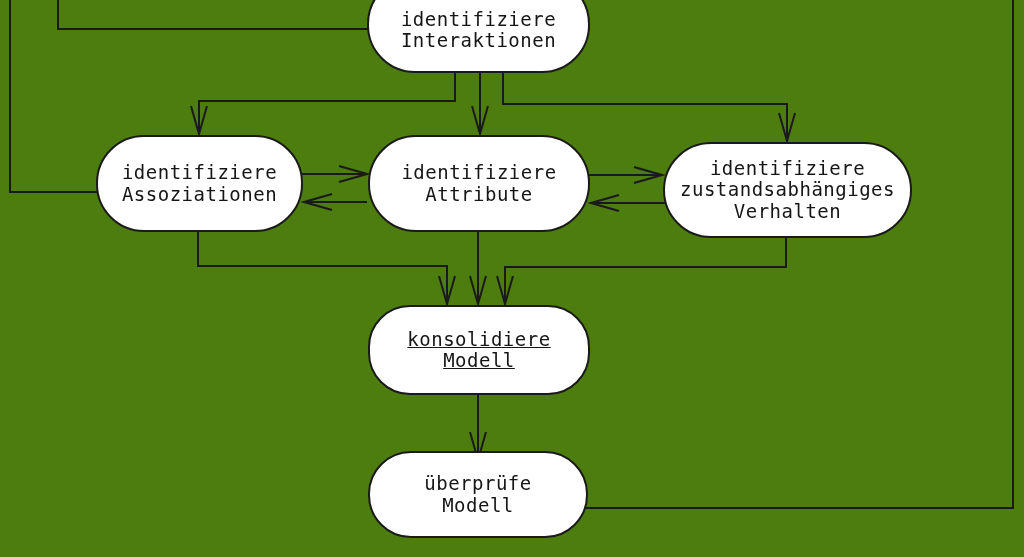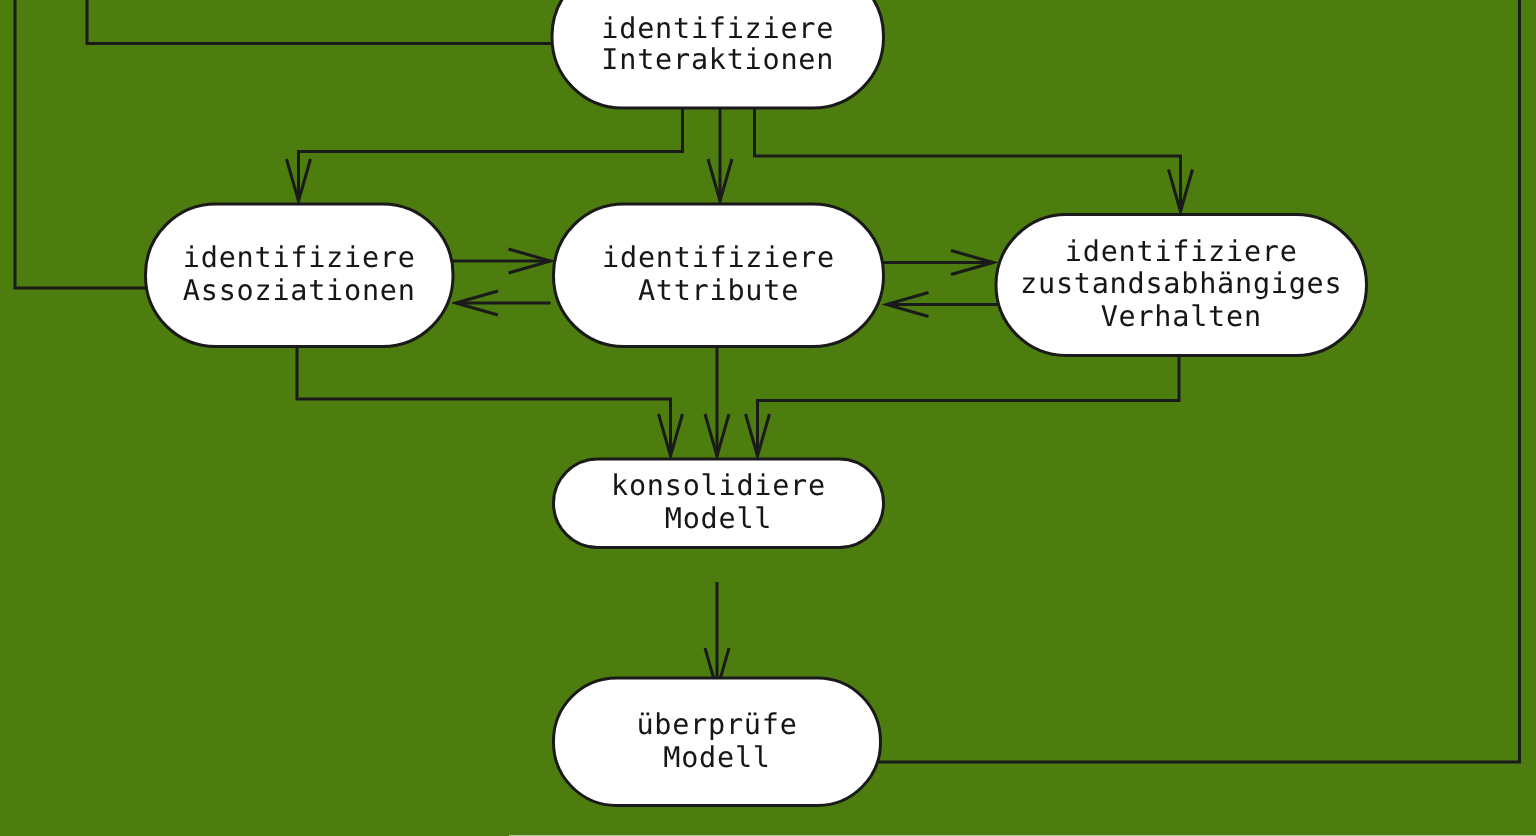--- a/index.html
+++ b/index.html
@@ -29,21 +29,21 @@
     text-align: center;
     white-space: pre-line;
     font-size: 19px;
     line-height: 21.5px;
     letter-spacing: 0.5px;
   }
   .n-interaktionen { left: 367px; top: -24px; width: 223px; height: 97px; border-radius: 48px; padding-top: 11px; }
   .n-assoziationen { left:  96px; top: 135px; width: 207px; height: 97px; border-radius: 48px; }
   .n-attribute     { left: 368px; top: 135px; width: 222px; height: 97px; border-radius: 48px; }
   .n-verhalten     { left: 663px; top: 142px; width: 249px; height: 96px; border-radius: 48px; }
-  .n-konsolidiere  { left: 368px; top: 305px; width: 222px; height: 61px; border-radius: 42px; }
+  .n-konsolidiere  { left: 368px; top: 305px; width: 222px; height: 90px; border-radius: 42px; text-decoration: underline; }
   .n-ueberpruefe   { left: 368px; top: 451px; width: 220px; height: 87px; border-radius: 43px; }
 </style>
 </head>
 <body>
 
 <div class="stage">
 
   <svg class="wires" viewBox="0 0 1024 557">
     <defs>
       <marker id="arrowhead" markerWidth="34" markerHeight="22" refX="31" refY="11" orient="auto" markerUnits="userSpaceOnUse">

